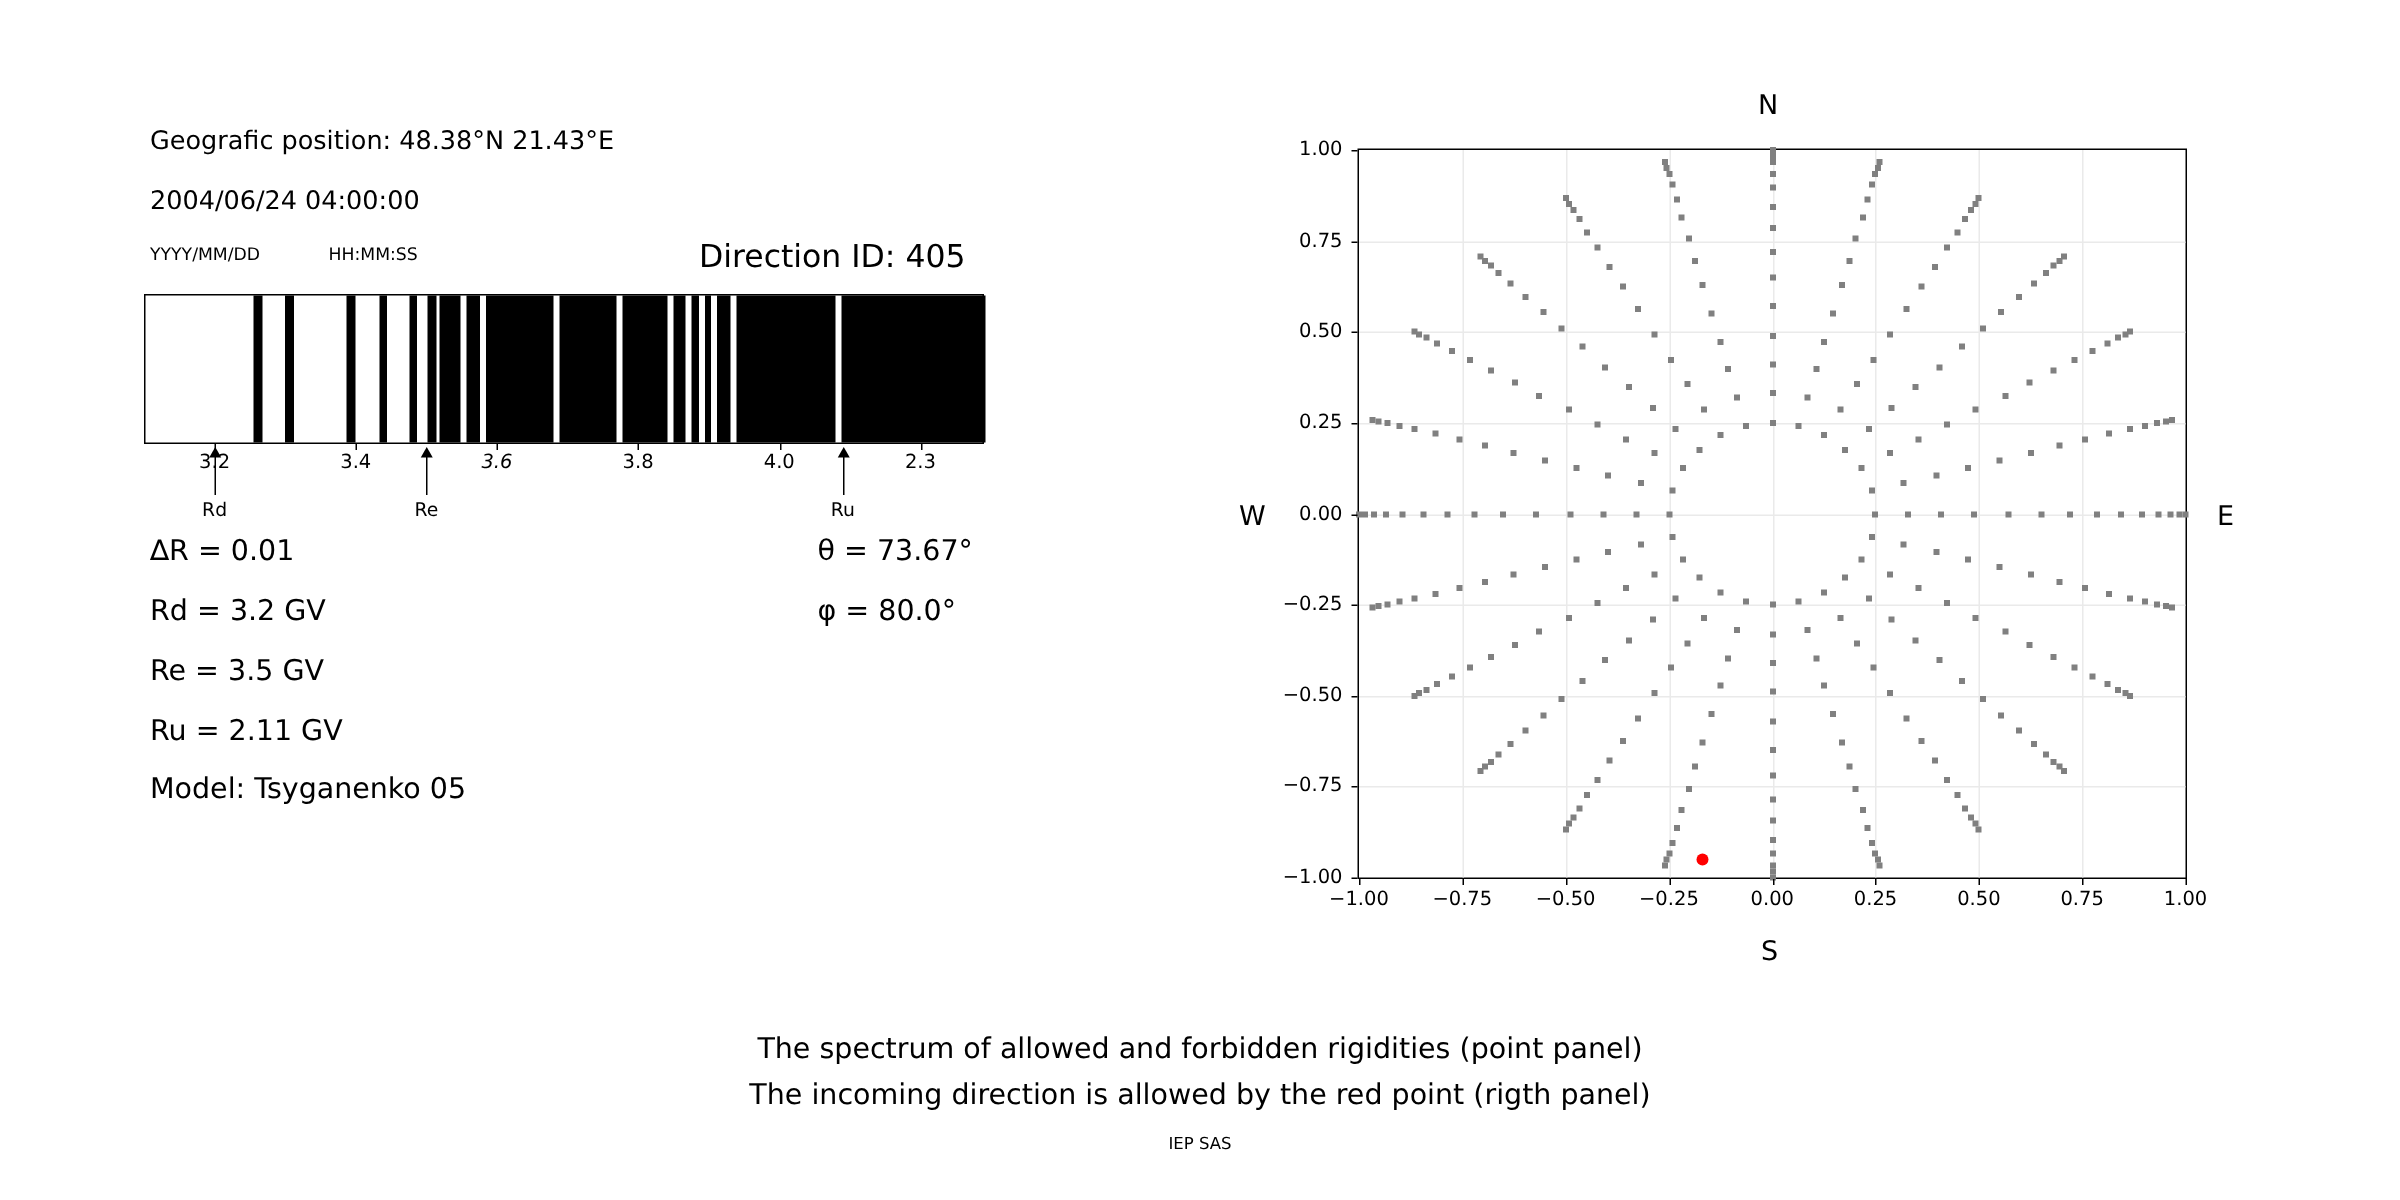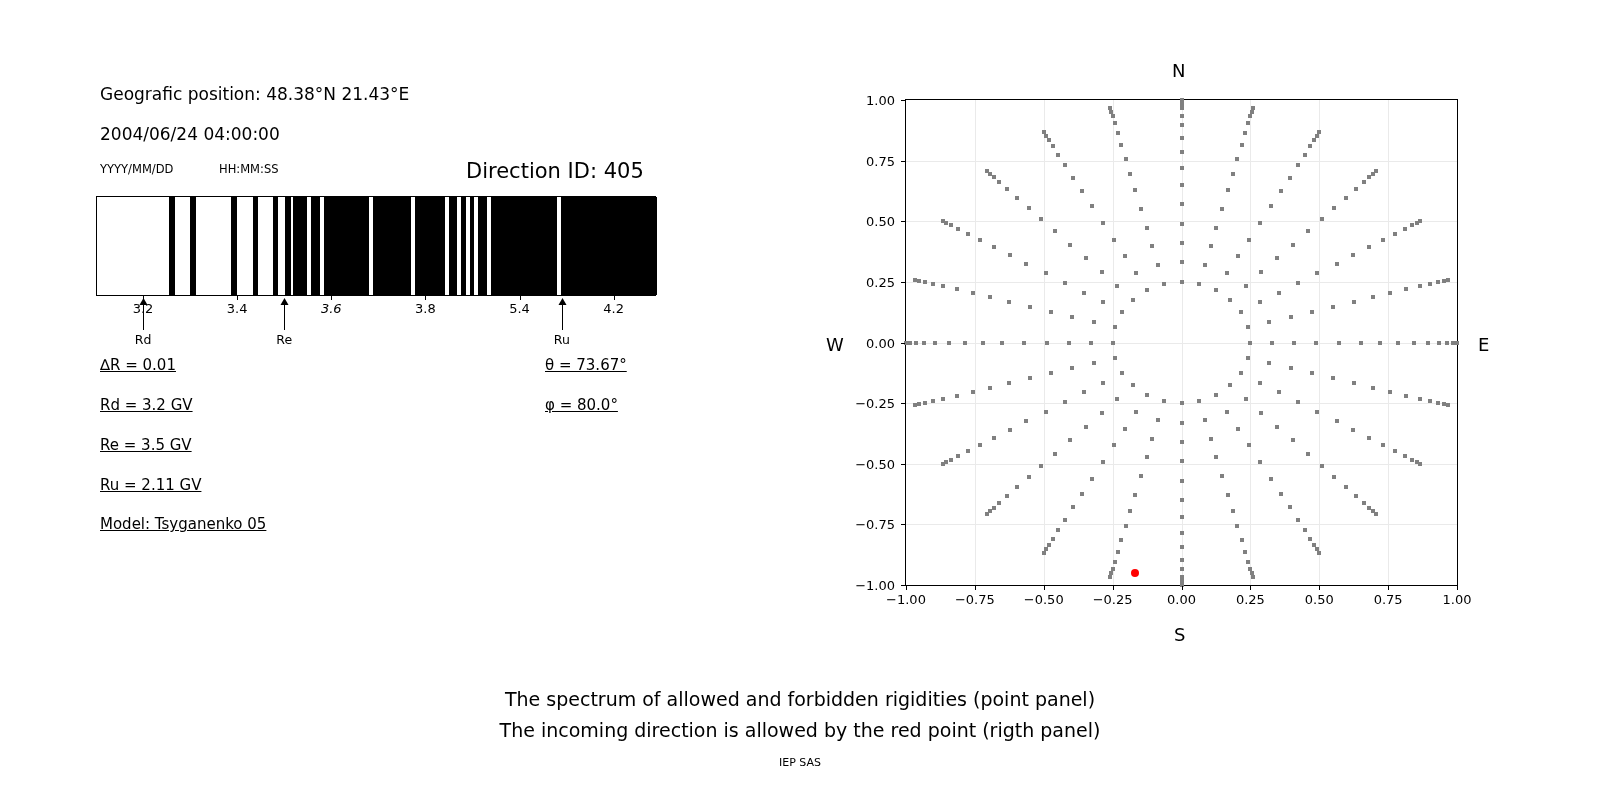--- a/index.html
+++ b/index.html
@@ -18,21 +18,21 @@
   #tick-axis{left:96px;top:296px;width:560px;height:1px;}
   .tick-mark{position:absolute;top:0;width:1px;height:4px;background:#000;}
   .tick-label{position:absolute;top:5px;font-size:13px;transform:translateX(-50%);
               white-space:nowrap;}
   .marker-arrow{position:absolute;width:1px;background:#000;}
   .marker-head{position:absolute;width:0;height:0;
                border-left:4px solid transparent;border-right:4px solid transparent;
                border-bottom:7px solid #000;transform:translateX(-3.5px);}
   .marker-label{position:absolute;font-size:12.5px;transform:translateX(-50%);
                 white-space:nowrap;}
-  .param{position:absolute;font-size:15px;white-space:nowrap;text-decoration:underline;}
+  .param{position:absolute;font-size:19px;white-space:nowrap;}
   
   #plot-frame{left:905px;top:99px;width:553px;height:487px;
               border:1.2px solid #000;box-sizing:border-box;background:#fff;}
   .gridline-v{position:absolute;top:0;bottom:0;width:1px;background:#eaeaea;}
   .gridline-h{position:absolute;left:0;right:0;height:1px;background:#eaeaea;}
   .dot{position:absolute;width:4px;height:4px;background:#808080;
        transform:translate(-2px,-2px);}
   .dot-red{position:absolute;width:8px;height:8px;background:#ff0000;
            border-radius:50%;transform:translate(-4px,-4px);}
   .ytick{position:absolute;font-size:13px;text-align:right;
@@ -79,23 +79,23 @@
 <div id="tick-axis" class="abs">
     <div class="tick-mark" style="left: 47.0588px;"></div>
     <div class="tick-label" style="left: 47.0588px;">3.2</div>
     <div class="tick-mark" style="left: 141.176px;"></div>
     <div class="tick-label" style="left: 141.176px;">3.4</div>
     <div class="tick-mark" style="left: 235.294px;"></div>
     <div class="tick-label" style="left: 235.294px; font-style: italic;">3.6</div>
     <div class="tick-mark" style="left: 329.412px;"></div>
     <div class="tick-label" style="left: 329.412px;">3.8</div>
     <div class="tick-mark" style="left: 423.529px;"></div>
-    <div class="tick-label" style="left: 423.529px;">5.4</div>
+    <div class="tick-label" style="left: 423.529px;">4.0</div>
     <div class="tick-mark" style="left: 517.647px;"></div>
-    <div class="tick-label" style="left: 517.647px;">4.2</div>
+    <div class="tick-label" style="left: 517.647px;">2.3</div>
     <div class="marker-head" style="left: 47.0588px; top: 2px;"></div>
     <div class="marker-arrow" style="left: 47.0588px; top: 8px; height: 26px;"></div>
     <div class="marker-label" style="left: 47.0588px; top: 36px;">Rd</div>
     <div class="marker-head" style="left: 188.235px; top: 2px;"></div>
     <div class="marker-arrow" style="left: 188.235px; top: 8px; height: 26px;"></div>
     <div class="marker-label" style="left: 188.235px; top: 36px;">Re</div>
     <div class="marker-head" style="left: 465.882px; top: 2px;"></div>
     <div class="marker-arrow" style="left: 465.882px; top: 8px; height: 26px;"></div>
     <div class="marker-label" style="left: 465.882px; top: 36px;">Ru</div>
   </div>

